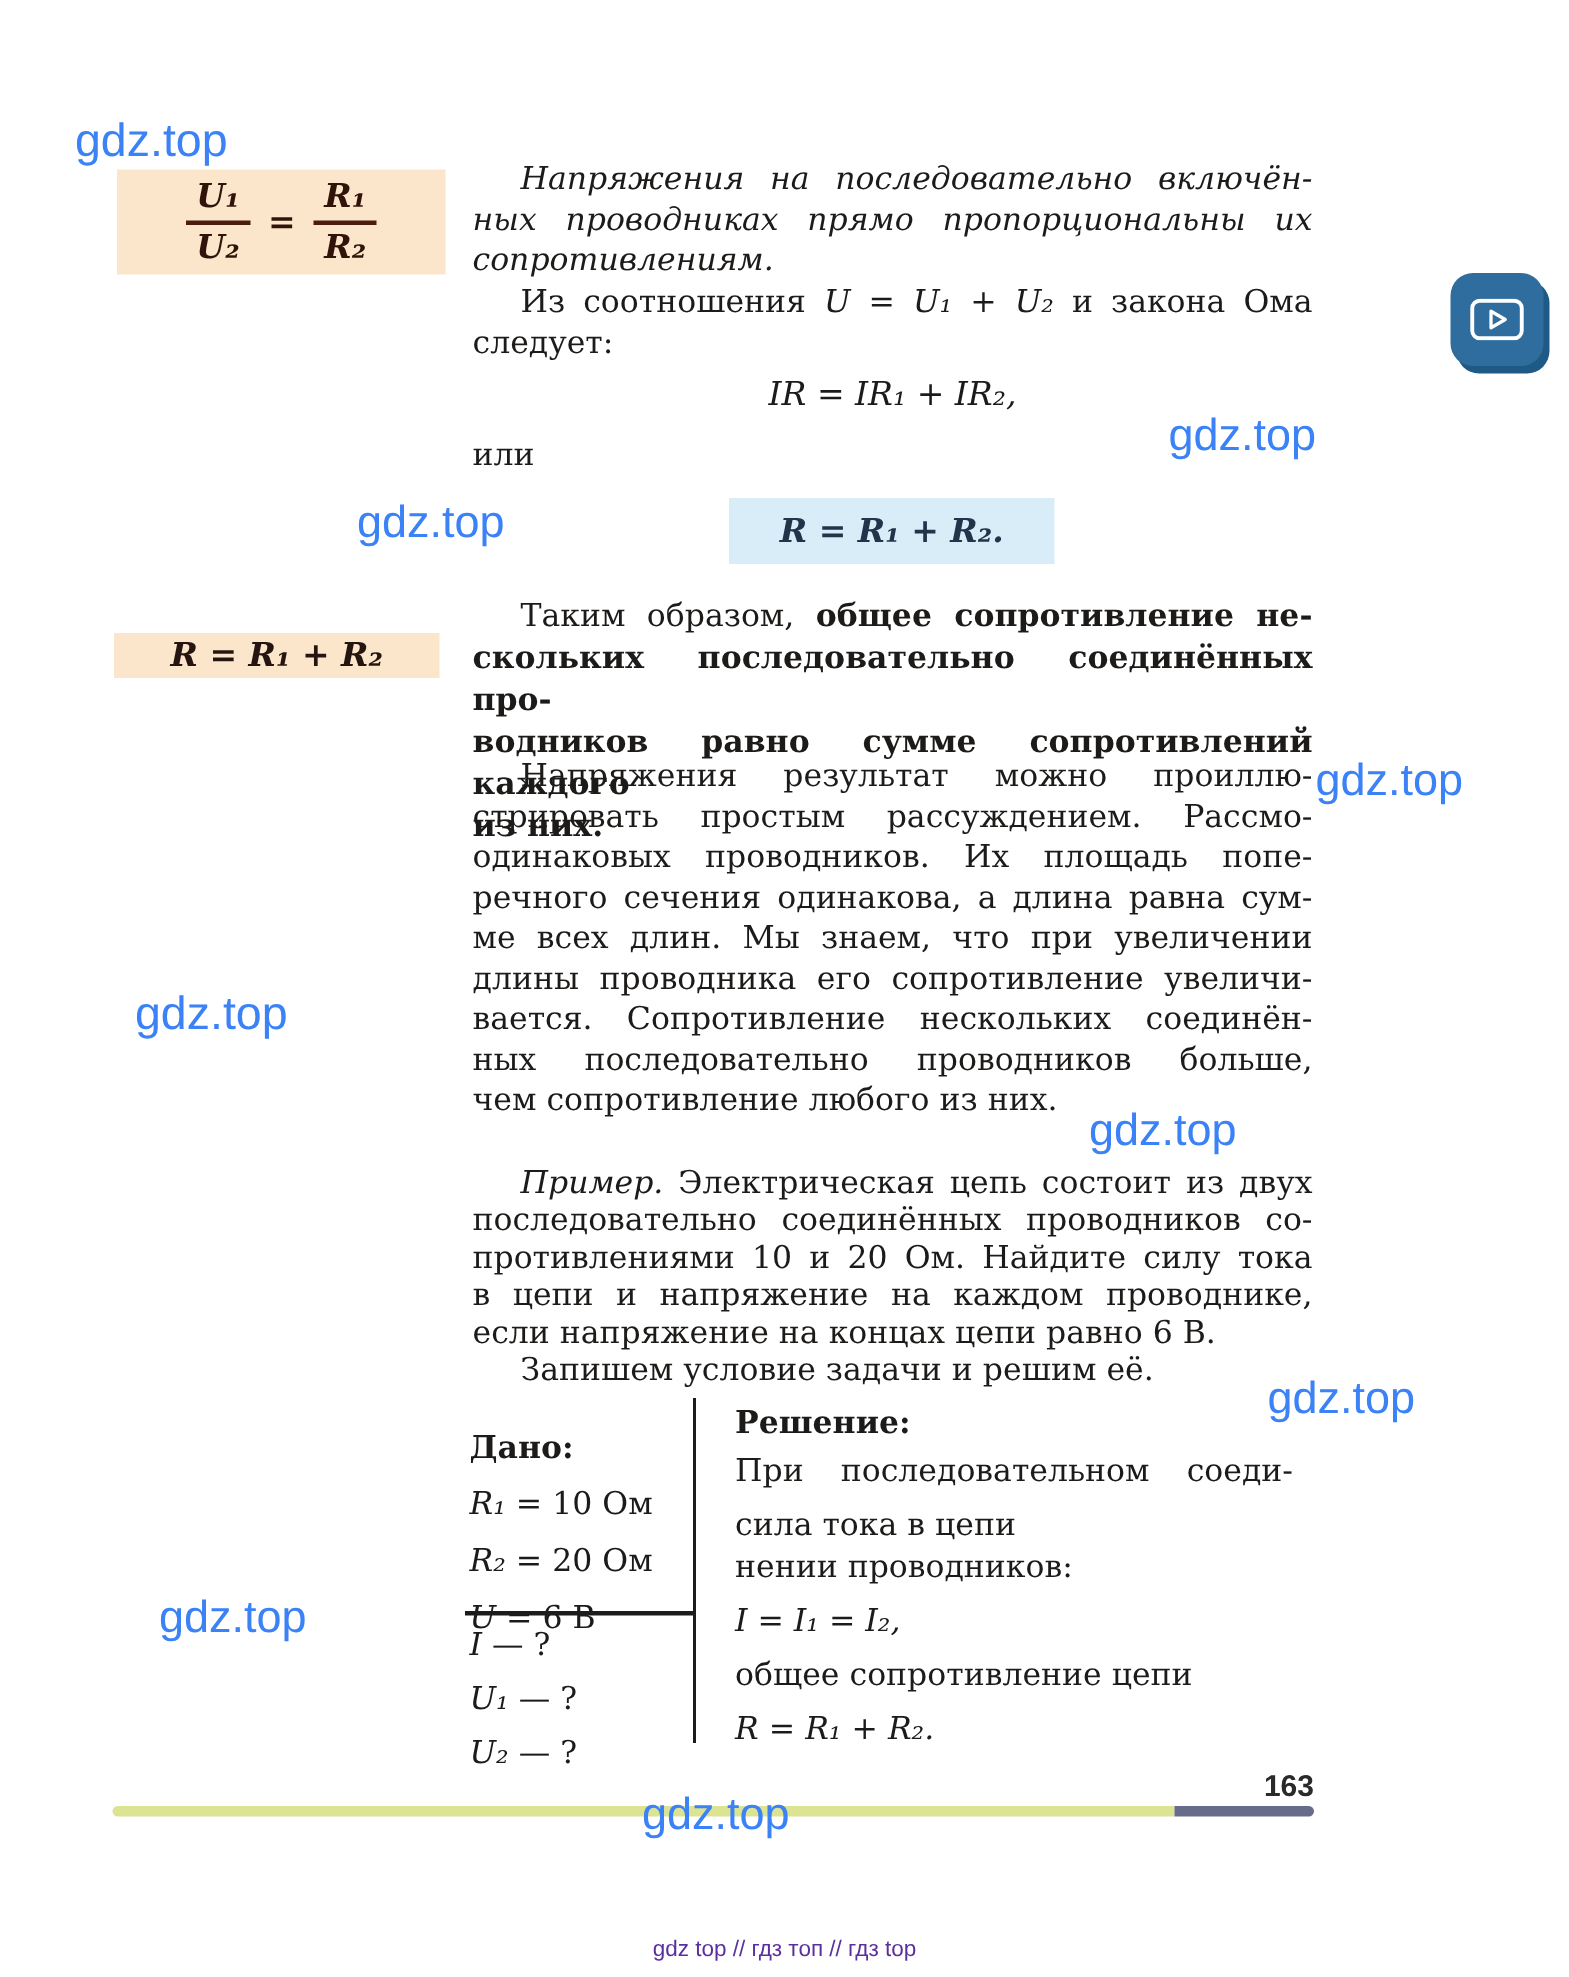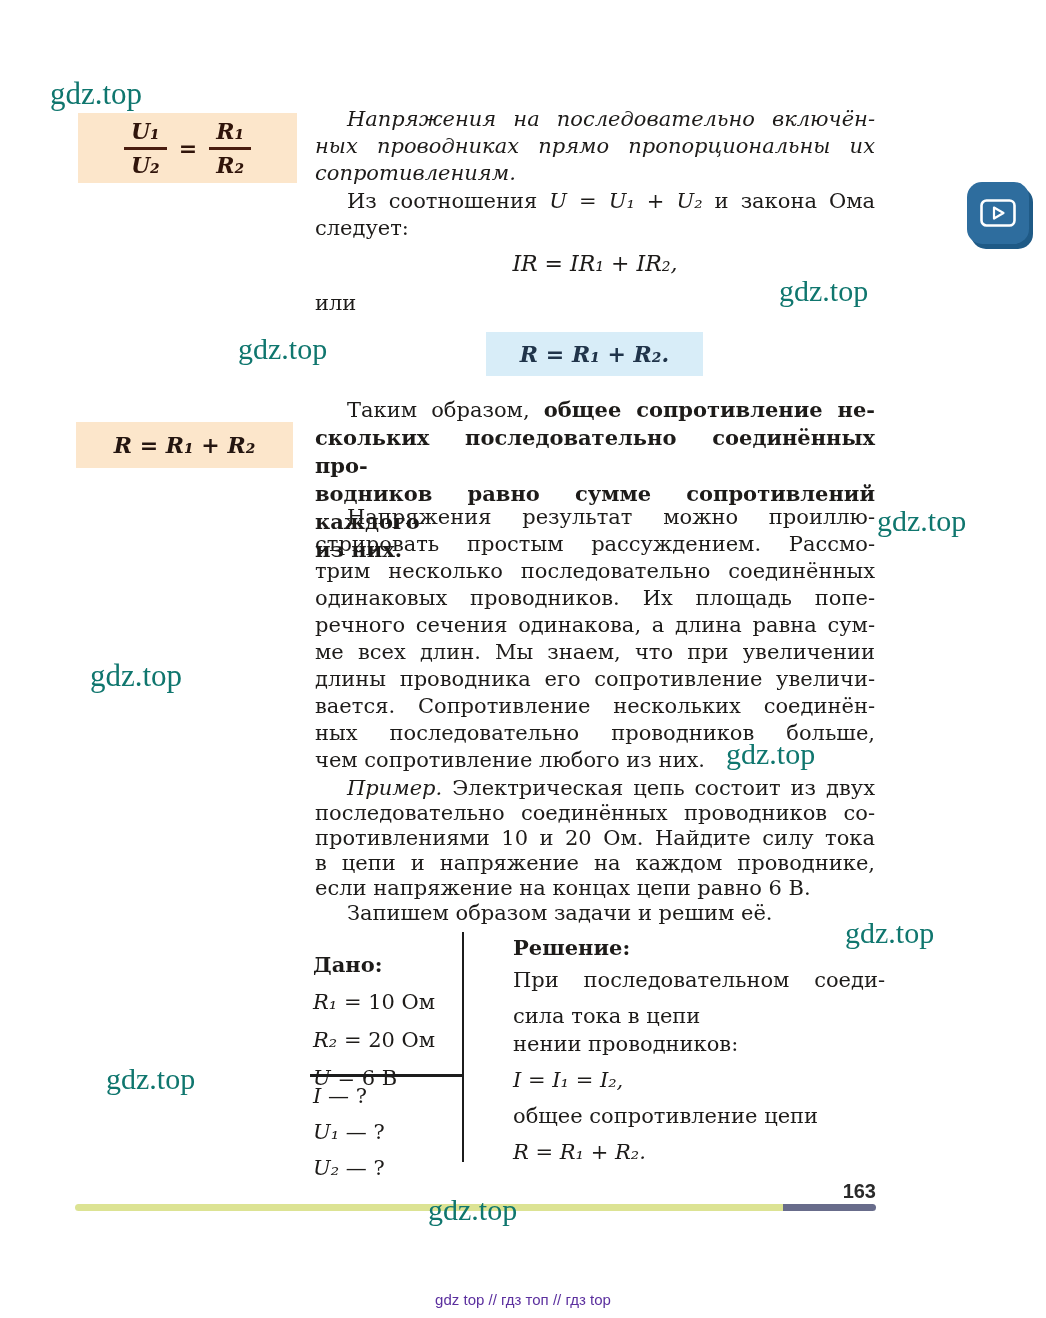--- a/index.html
+++ b/index.html
@@ -13,34 +13,34 @@
   .just .tline.last{text-align-last:left;}
   .tline.ind{text-indent:32px;}
   .tline.gap{margin-top:8px;}
   .b{font-weight:bold;}
   .i{font-style:italic;}
   .m{font-style:italic;font-family:"DejaVu Serif",serif;}
   .col{position:absolute;left:315px;width:560px;}
   
   .top-note{position:absolute;left:0;right:0;top:6px;text-align:center;
     font-family:"Liberation Sans",sans-serif;font-size:15px;color:#43c943;}
-  .wm{position:absolute;font-family:Liberation Serif, serif;
-    font-size:30px;color:#0f766e;white-space:nowrap;z-index:6;}
+  .wm{position:absolute;font-family:Liberation Sans, sans-serif;
+    font-size:30px;color:#3b82f6;white-space:nowrap;z-index:6;}
   #links{position:absolute;left:0;right:0;top:1291px;text-align:center;
     font-family:"Liberation Sans",sans-serif;font-size:15px;color:#5b2f9e;}
   #pagenum{position:absolute;left:806px;top:1180px;width:70px;text-align:right;
     font-family:"Liberation Sans",sans-serif;font-weight:bold;font-size:20px;color:#2a2a2a;}
   #bar-yellow{position:absolute;left:75px;top:1204px;width:708px;height:7px;
     background:#dce393;border-radius:4px 0 0 4px;}
   #bar-slate{position:absolute;left:783px;top:1204px;width:93px;height:7px;
     background:#686c8b;border-radius:0 4px 4px 0;}
   
   .obox{background:#fce6cb;display:flex;align-items:center;justify-content:center;}
   #box1{position:absolute;left:78px;top:113px;width:219px;height:70px;}
-  #box2{position:absolute;left:76px;top:422px;width:217px;height:46px;
+  #box2{position:absolute;left:76px;top:422px;width:217px;height:30px;
     font:bold italic 22px "DejaVu Serif",serif;color:#241510;}
   .frac{display:inline-flex;flex-direction:column;align-items:center;
     font:bold italic 22px "DejaVu Serif",serif;color:#30140a;}
   .fnum{padding:0 7px 3px;border-bottom:3px solid #4a1d10;}
   .fden{padding-top:2px;}
   .feq{font:bold 22px "DejaVu Serif",serif;color:#30140a;margin:0 12px;}
   #box-blue{position:absolute;left:486px;top:332px;width:217px;height:44px;
     background:#d8edf8;display:flex;align-items:center;justify-content:center;
     font:bold italic 22px "DejaVu Serif",serif;color:#20344a;}
   #f-ir{position:absolute;left:315px;top:251px;width:560px;text-align:center;
@@ -55,21 +55,21 @@
   #p-example .tline,#p-solve .tline{line-height:25px;}
   #p-solve{top:901px;}
   
   .ttitle{font-weight:bold;font-size:21px;line-height:27px;}
   #given{position:absolute;left:313px;top:934px;width:150px;margin-top:17px;}
   #given .tline{margin-top:10px;line-height:28px;}
   #given-line{position:absolute;left:310px;top:1074px;width:153px;height:2.5px;background:#1c1c1c;}
   #find{position:absolute;left:313px;top:1082px;width:150px;}
   #find .tline{margin-bottom:8px;line-height:28px;}
   #vline{position:absolute;left:462px;top:932px;width:2px;height:230px;background:#1c1c1c;}
-  #solution{position:absolute;left:513px;top:934px;width:372px;}
+  #solution{position:absolute;left:490px;top:934px;width:372px;}
   #solution .srows{margin-top:5px;}
   #solution .tline{line-height:28px;}
   
   #video-btn{position:absolute;left:967px;top:182px;width:62px;height:62px;
     border:none;cursor:pointer;border-radius:15px;background:#2e6d9e;
     box-shadow:4px 5px 0 0 #1f5a86;display:flex;align-items:center;justify-content:center;padding:0;}
 </style>
 </head>
 <body>
 
@@ -115,38 +115,37 @@
 
   <div class="col just" id="p-thus">
       <div class="tline ind"><span>Таким образом, </span><span class="b">общее сопротивление не-</span></div>
       <div class="tline"><span class="b">скольких последовательно соединённых про-</span></div>
       <div class="tline"><span class="b">водников равно сумме сопротивлений каждого</span></div>
       <div class="tline last"><span class="b">из них.</span></div>
     </div>
   <div class="col just" id="p-reason">
       <div class="tline ind"><span>Напряжения результат можно проиллю-</span></div>
       <div class="tline"><span>стрировать простым рассуждением. Рассмо-</span></div>
-      <div class="tline"><span>трим несколько последовательно соединённых</span></div>
       <div class="tline"><span>одинаковых проводников. Их площадь попе-</span></div>
       <div class="tline"><span>речного сечения одинакова, а длина равна сум-</span></div>
       <div class="tline"><span>ме всех длин. Мы знаем, что при увеличении</span></div>
       <div class="tline"><span>длины проводника его сопротивление увеличи-</span></div>
       <div class="tline"><span>вается. Сопротивление нескольких соединён-</span></div>
       <div class="tline"><span>ных последовательно проводников больше,</span></div>
       <div class="tline last"><span>чем сопротивление любого из них.</span></div>
     </div>
   <div class="col just" id="p-example">
       <div class="tline ind"><span class="i">Пример.</span><span> Электрическая цепь состоит из двух</span></div>
       <div class="tline"><span>последовательно соединённых проводников со-</span></div>
       <div class="tline"><span>противлениями 10 и 20 Ом. Найдите силу тока</span></div>
       <div class="tline"><span>в цепи и напряжение на каждом проводнике,</span></div>
       <div class="tline last"><span>если напряжение на концах цепи равно 6 В.</span></div>
     </div>
   <div class="col just" id="p-solve">
-      <div class="tline ind last"><span>Запишем образом задачи и решим её.</span></div>
+      <div class="tline ind last"><span>Запишем условие задачи и решим её.</span></div>
     </div>
 
   <div id="given">
     <div class="ttitle">Дано:</div>
     <div>
         <div class="tline"><span class="m">R₁</span><span> = 10 Ом</span></div>
         <div class="tline"><span class="m">R₂</span><span> = 20 Ом</span></div>
         <div class="tline"><span class="m">U</span><span> = 6 В</span></div>
       </div>
   </div>

